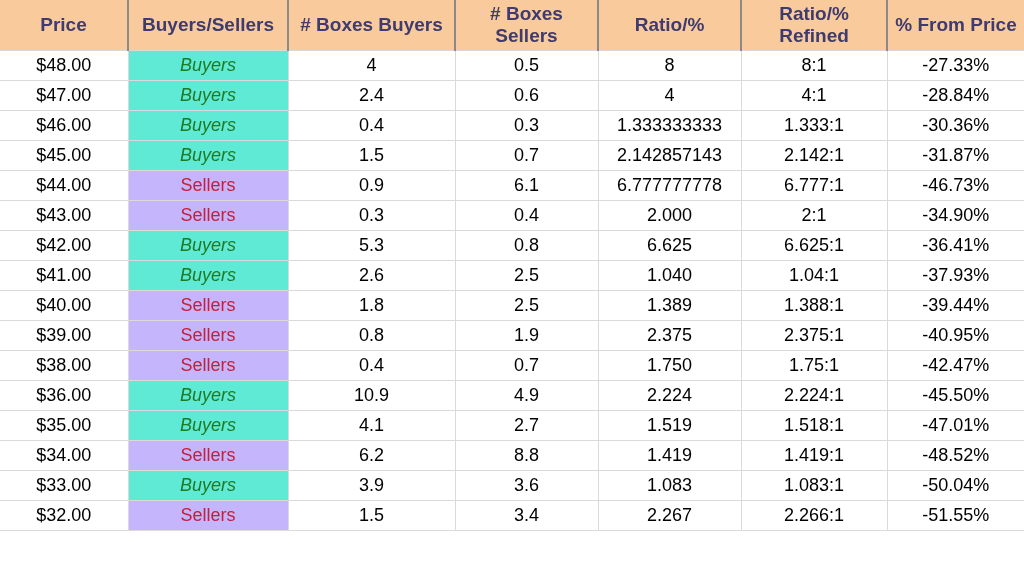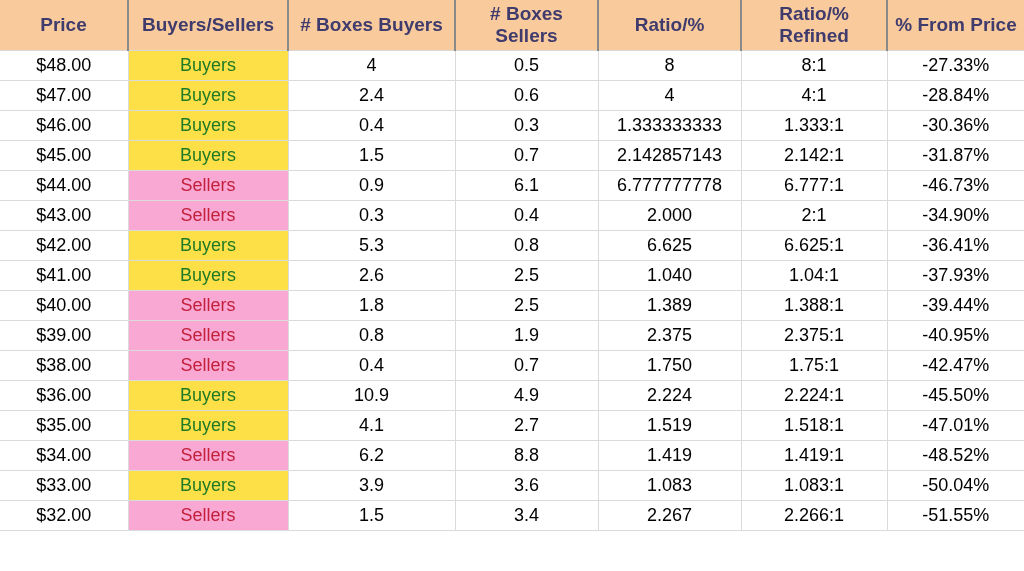--- a/index.html
+++ b/index.html
@@ -58,25 +58,26 @@
     border-bottom: 1px solid #dadada;
     padding: 0 3px;
     box-sizing: border-box;
     white-space: nowrap;
     overflow: hidden;
   }
   tbody td.last { border-right: none; }
   tbody td.price { }
   tbody td.side { font-size: 18px; }
   tbody td.side.buyers {
-    background: #fde047;
+    background: #5eead4;
     color: #1f7a25;
+    font-style: italic;
   }
   tbody td.side.sellers {
-    background: #f9a8d4;
+    background: #c4b5fd;
     color: #c3203c;
   }
 </style>
 </head>
 <body>
 
 <div id="sheet">
   <table class="grid">
     <colgroup>
       <col class="c0">

